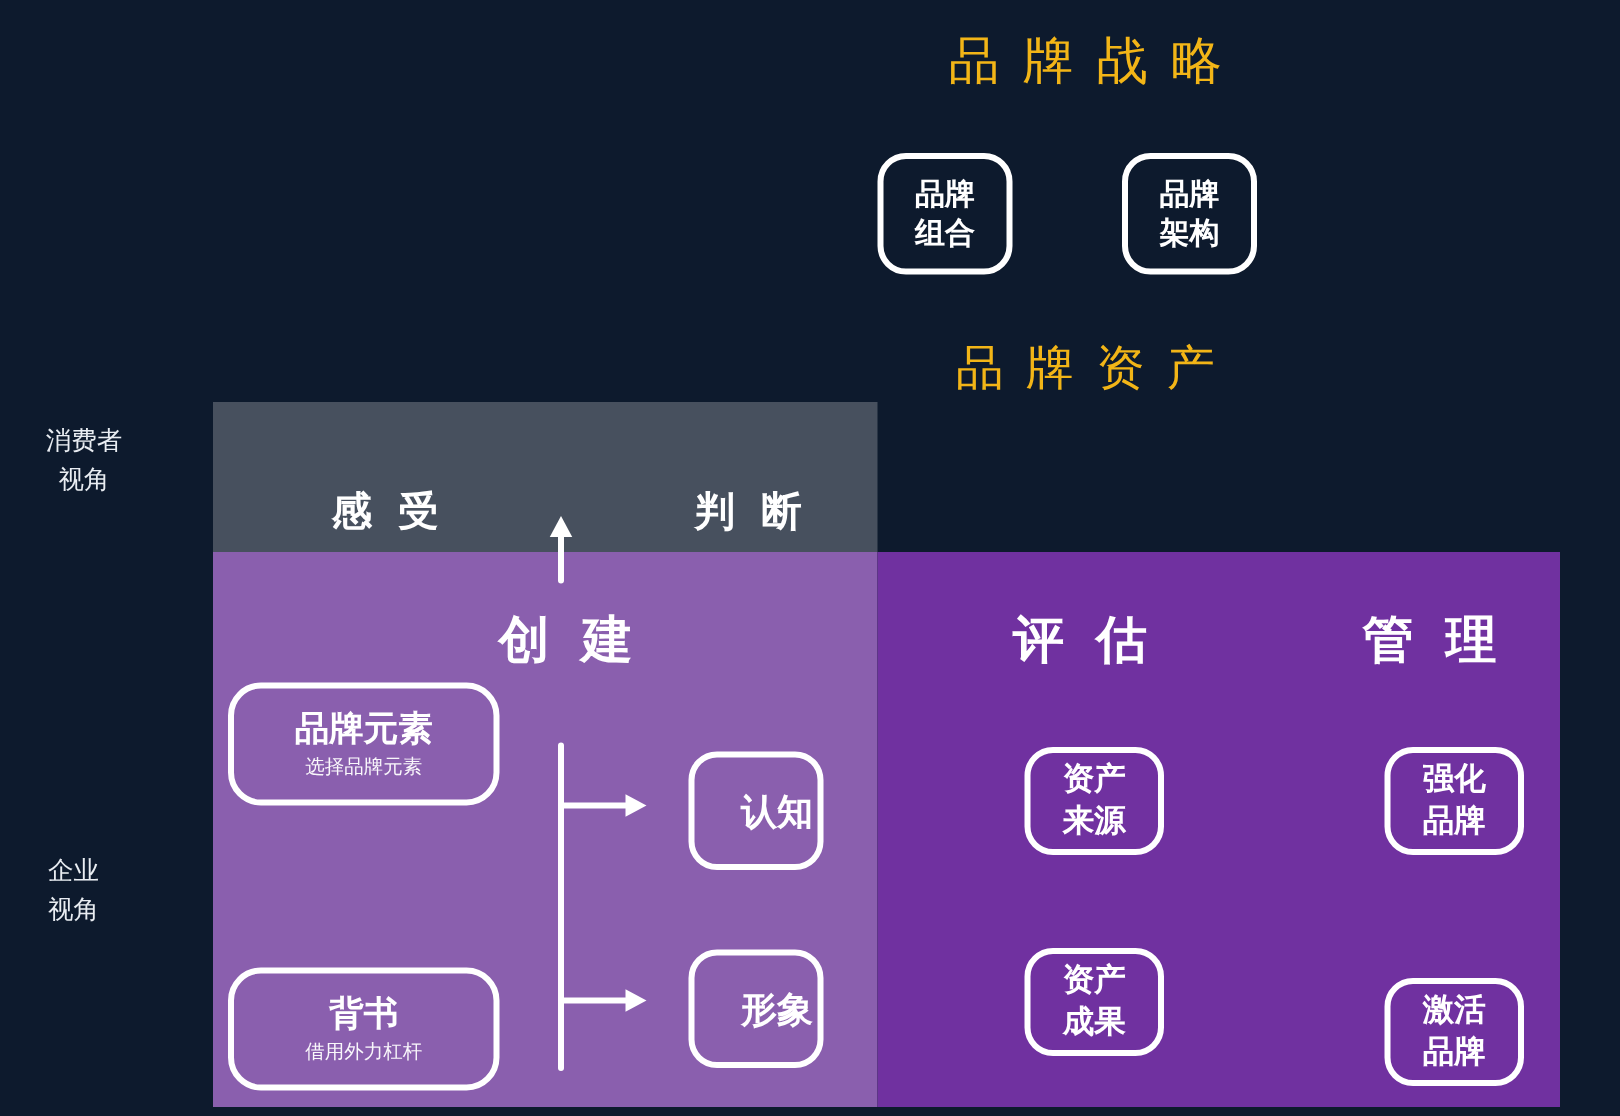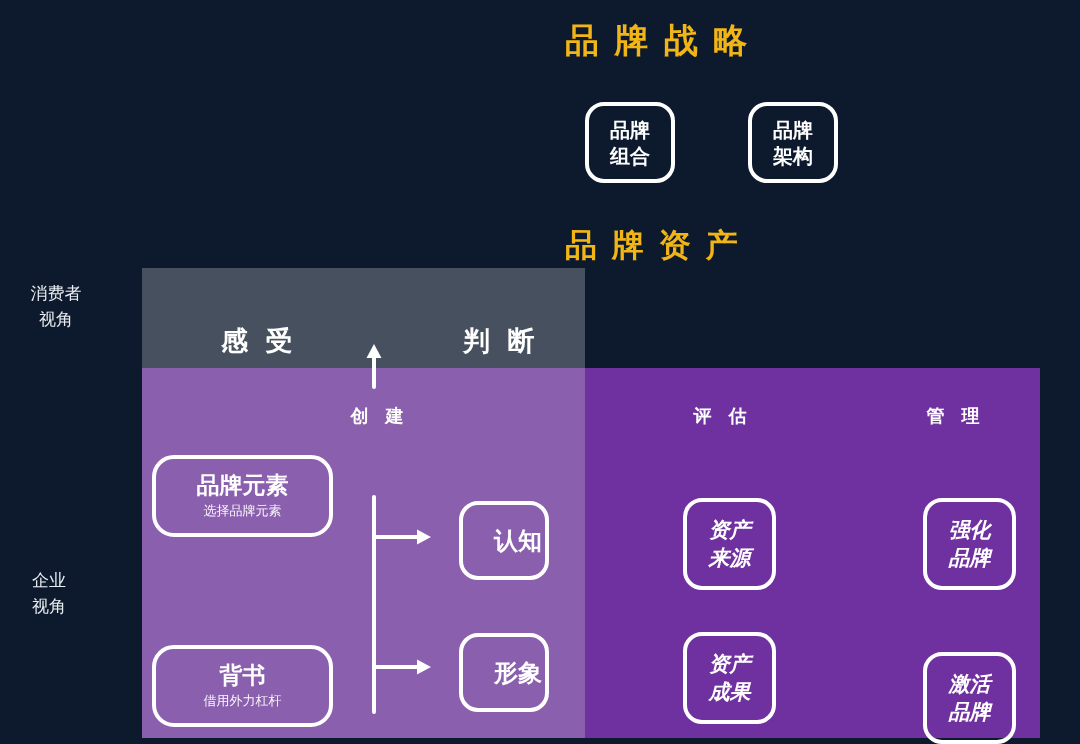--- a/index.html
+++ b/index.html
@@ -21,21 +21,22 @@
     width:1080px;
     height:744px;
     background:var(--background);
     overflow:hidden;
   }
   .abs{position:absolute;}
   .multiline{white-space:pre-line;}
 
   
   .section-title{
-    font-weight:bold;
+    text-align:center;
+    font-weight:normal;
     color:var(--accent-yellow);
     letter-spacing:3px;
   }
   .title-strategy{left:565px;top:18px;width:320px;font-size:34px;}
   .title-equity{left:565px;top:224px;width:320px;font-size:32px;}
 
   
   .obox{
     border:4px solid var(--box-border);
     border-radius:19px;
@@ -77,21 +78,21 @@
   }
   .word-feel{left:79px;}
   .word-judge{left:321px;}
 
   
   .panel-create{left:142px;top:368px;width:443px;height:370px;background:var(--create-purple);}
   .panel-right{left:585px;top:368px;width:455px;height:370px;background:var(--right-purple);}
 
   .col-header{
     text-align:center;
-    font-size:18px;
+    font-size:34px;
     font-weight:bold;
     letter-spacing:6px;
     color:#fff;
   }
   .hdr-create{left:300px;top:404px;width:160px;}
   .hdr-evaluate{left:643px;top:404px;width:160px;}
   .hdr-manage{left:876px;top:404px;width:160px;}
 
   
   .step-box{
@@ -103,21 +104,21 @@
   .step-1{top:455px;}
   .step-2{top:548px;}
   .step-3{top:645px;}
 
   
   .outcome-box{left:459px;width:90px;height:79px;font-size:24px;padding-left:28px;}
   .outcome-1{top:501px;}
   .outcome-2{top:633px;}
 
   
-  .small-box{width:93px;height:92px;font-size:21px;line-height:1.35;font-style:italic;}
+  .small-box{width:93px;height:72px;font-size:21px;line-height:1.35;}
   .eval-1{left:683px;top:498px;}
   .eval-2{left:683px;top:632px;}
   .mng-1{left:923px;top:498px;}
   .mng-2{left:923px;top:632px;margin-top:20px;}
 
   
   .connectors{left:0;top:0;width:1080px;height:744px;pointer-events:none;}
 </style>
 </head>
 <body>

